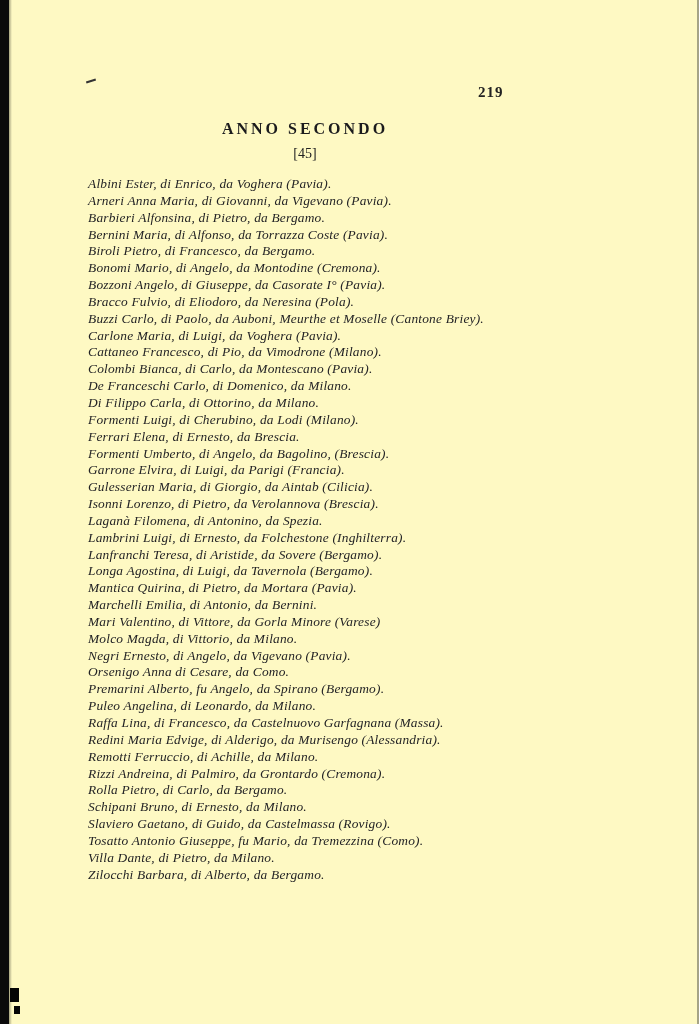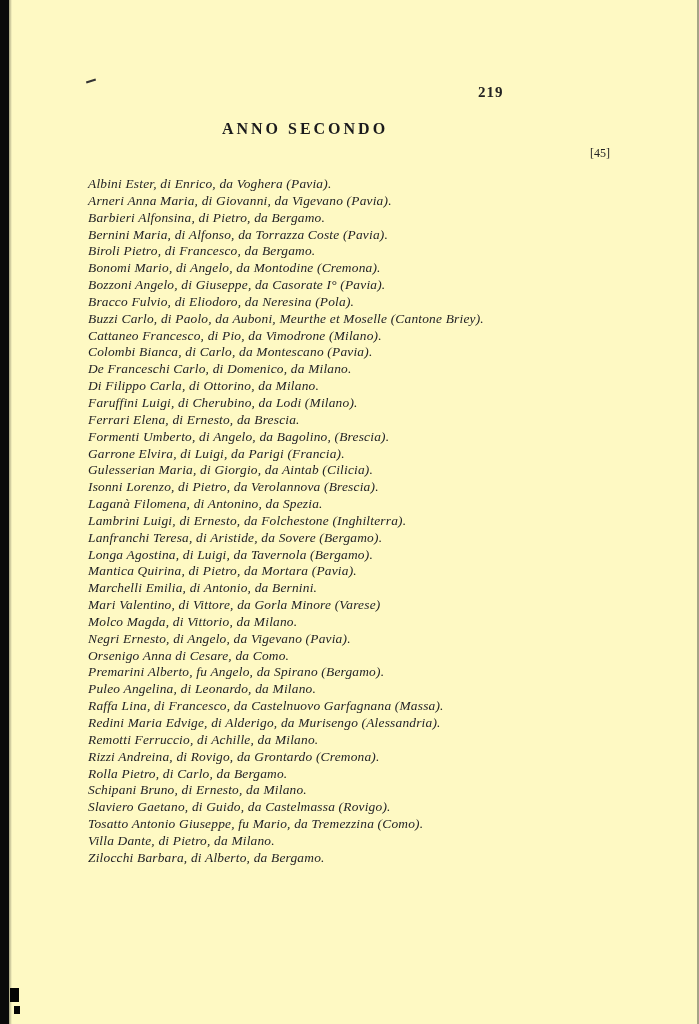--- a/index.html
+++ b/index.html
@@ -86,22 +86,22 @@
     font-size: 16px;
     font-weight: bold;
     letter-spacing: 3px;
     color: #1b1b1d;
   }
   .section {
     position: absolute;
     top: 146px;
     left: 0;
     width: 610px;
-    text-align: right;
-    font-size: 12px;
+    text-align: center;
+    font-size: 14px;
     color: #222;
   }
   .entries {
     position: absolute;
     top: 176px;
     left: 88px;
     width: 560px;
     font-style: italic;
   }
   .entry {
@@ -129,46 +129,47 @@
   <div class="entries" id="entries">
       <div class="entry">Albini Ester, di Enrico, da Voghera (Pavia).</div>
       <div class="entry">Arneri Anna Maria, di Giovanni, da Vigevano (Pavia).</div>
       <div class="entry">Barbieri Alfonsina, di Pietro, da Bergamo.</div>
       <div class="entry">Bernini Maria, di Alfonso, da Torrazza Coste (Pavia).</div>
       <div class="entry">Biroli Pietro, di Francesco, da Bergamo.</div>
       <div class="entry">Bonomi Mario, di Angelo, da Montodine (Cremona).</div>
       <div class="entry">Bozzoni Angelo, di Giuseppe, da Casorate I° (Pavia).</div>
       <div class="entry">Bracco Fulvio, di Eliodoro, da Neresina (Pola).</div>
       <div class="entry">Buzzi Carlo, di Paolo, da Auboni, Meurthe et Moselle (Cantone Briey).</div>
+      <div class="entry">Carlone Maria, di Luigi, da Voghera (Pavia).</div>
       <div class="entry">Cattaneo Francesco, di Pio, da Vimodrone (Milano).</div>
       <div class="entry">Colombi Bianca, di Carlo, da Montescano (Pavia).</div>
       <div class="entry">De Franceschi Carlo, di Domenico, da Milano.</div>
       <div class="entry">Di Filippo Carla, di Ottorino, da Milano.</div>
-      <div class="entry">Faruffini Luigi, di Cherubino, da Lodi (Milano).</div>
+      <div class="entry">Formenti Luigi, di Cherubino, da Lodi (Milano).</div>
       <div class="entry">Ferrari Elena, di Ernesto, da Brescia.</div>
       <div class="entry">Formenti Umberto, di Angelo, da Bagolino, (Brescia).</div>
       <div class="entry">Garrone Elvira, di Luigi, da Parigi (Francia).</div>
       <div class="entry">Gulesserian Maria, di Giorgio, da Aintab (Cilicia).</div>
       <div class="entry">Isonni Lorenzo, di Pietro, da Verolannova (Brescia).</div>
       <div class="entry">Laganà Filomena, di Antonino, da Spezia.</div>
       <div class="entry">Lambrini Luigi, di Ernesto, da Folchestone (Inghilterra).</div>
       <div class="entry">Lanfranchi Teresa, di Aristide, da Sovere (Bergamo).</div>
       <div class="entry">Longa Agostina, di Luigi, da Tavernola (Bergamo).</div>
       <div class="entry">Mantica Quirina, di Pietro, da Mortara (Pavia).</div>
       <div class="entry">Marchelli Emilia, di Antonio, da Bernini.</div>
       <div class="entry">Mari Valentino, di Vittore, da Gorla Minore (Varese)</div>
       <div class="entry">Molco Magda, di Vittorio, da Milano.</div>
       <div class="entry">Negri Ernesto, di Angelo, da Vigevano (Pavia).</div>
       <div class="entry">Orsenigo Anna di Cesare, da Como.</div>
       <div class="entry">Premarini Alberto, fu Angelo, da Spirano (Bergamo).</div>
       <div class="entry">Puleo Angelina, di Leonardo, da Milano.</div>
       <div class="entry">Raffa Lina, di Francesco, da Castelnuovo Garfagnana (Massa).</div>
       <div class="entry">Redini Maria Edvige, di Alderigo, da Murisengo (Alessandria).</div>
       <div class="entry">Remotti Ferruccio, di Achille, da Milano.</div>
-      <div class="entry">Rizzi Andreina, di Rovigo, da Grontardo (Cremona).</div>
+      <div class="entry">Rizzi Andreina, di Palmiro, da Grontardo (Cremona).</div>
       <div class="entry">Rolla Pietro, di Carlo, da Bergamo.</div>
       <div class="entry">Schipani Bruno, di Ernesto, da Milano.</div>
       <div class="entry">Slaviero Gaetano, di Guido, da Castelmassa (Rovigo).</div>
       <div class="entry">Tosatto Antonio Giuseppe, fu Mario, da Tremezzina (Como).</div>
       <div class="entry">Villa Dante, di Pietro, da Milano.</div>
       <div class="entry">Zilocchi Barbara, di Alberto, da Bergamo.</div>
     </div>
 </div>
 
 </body></html>

